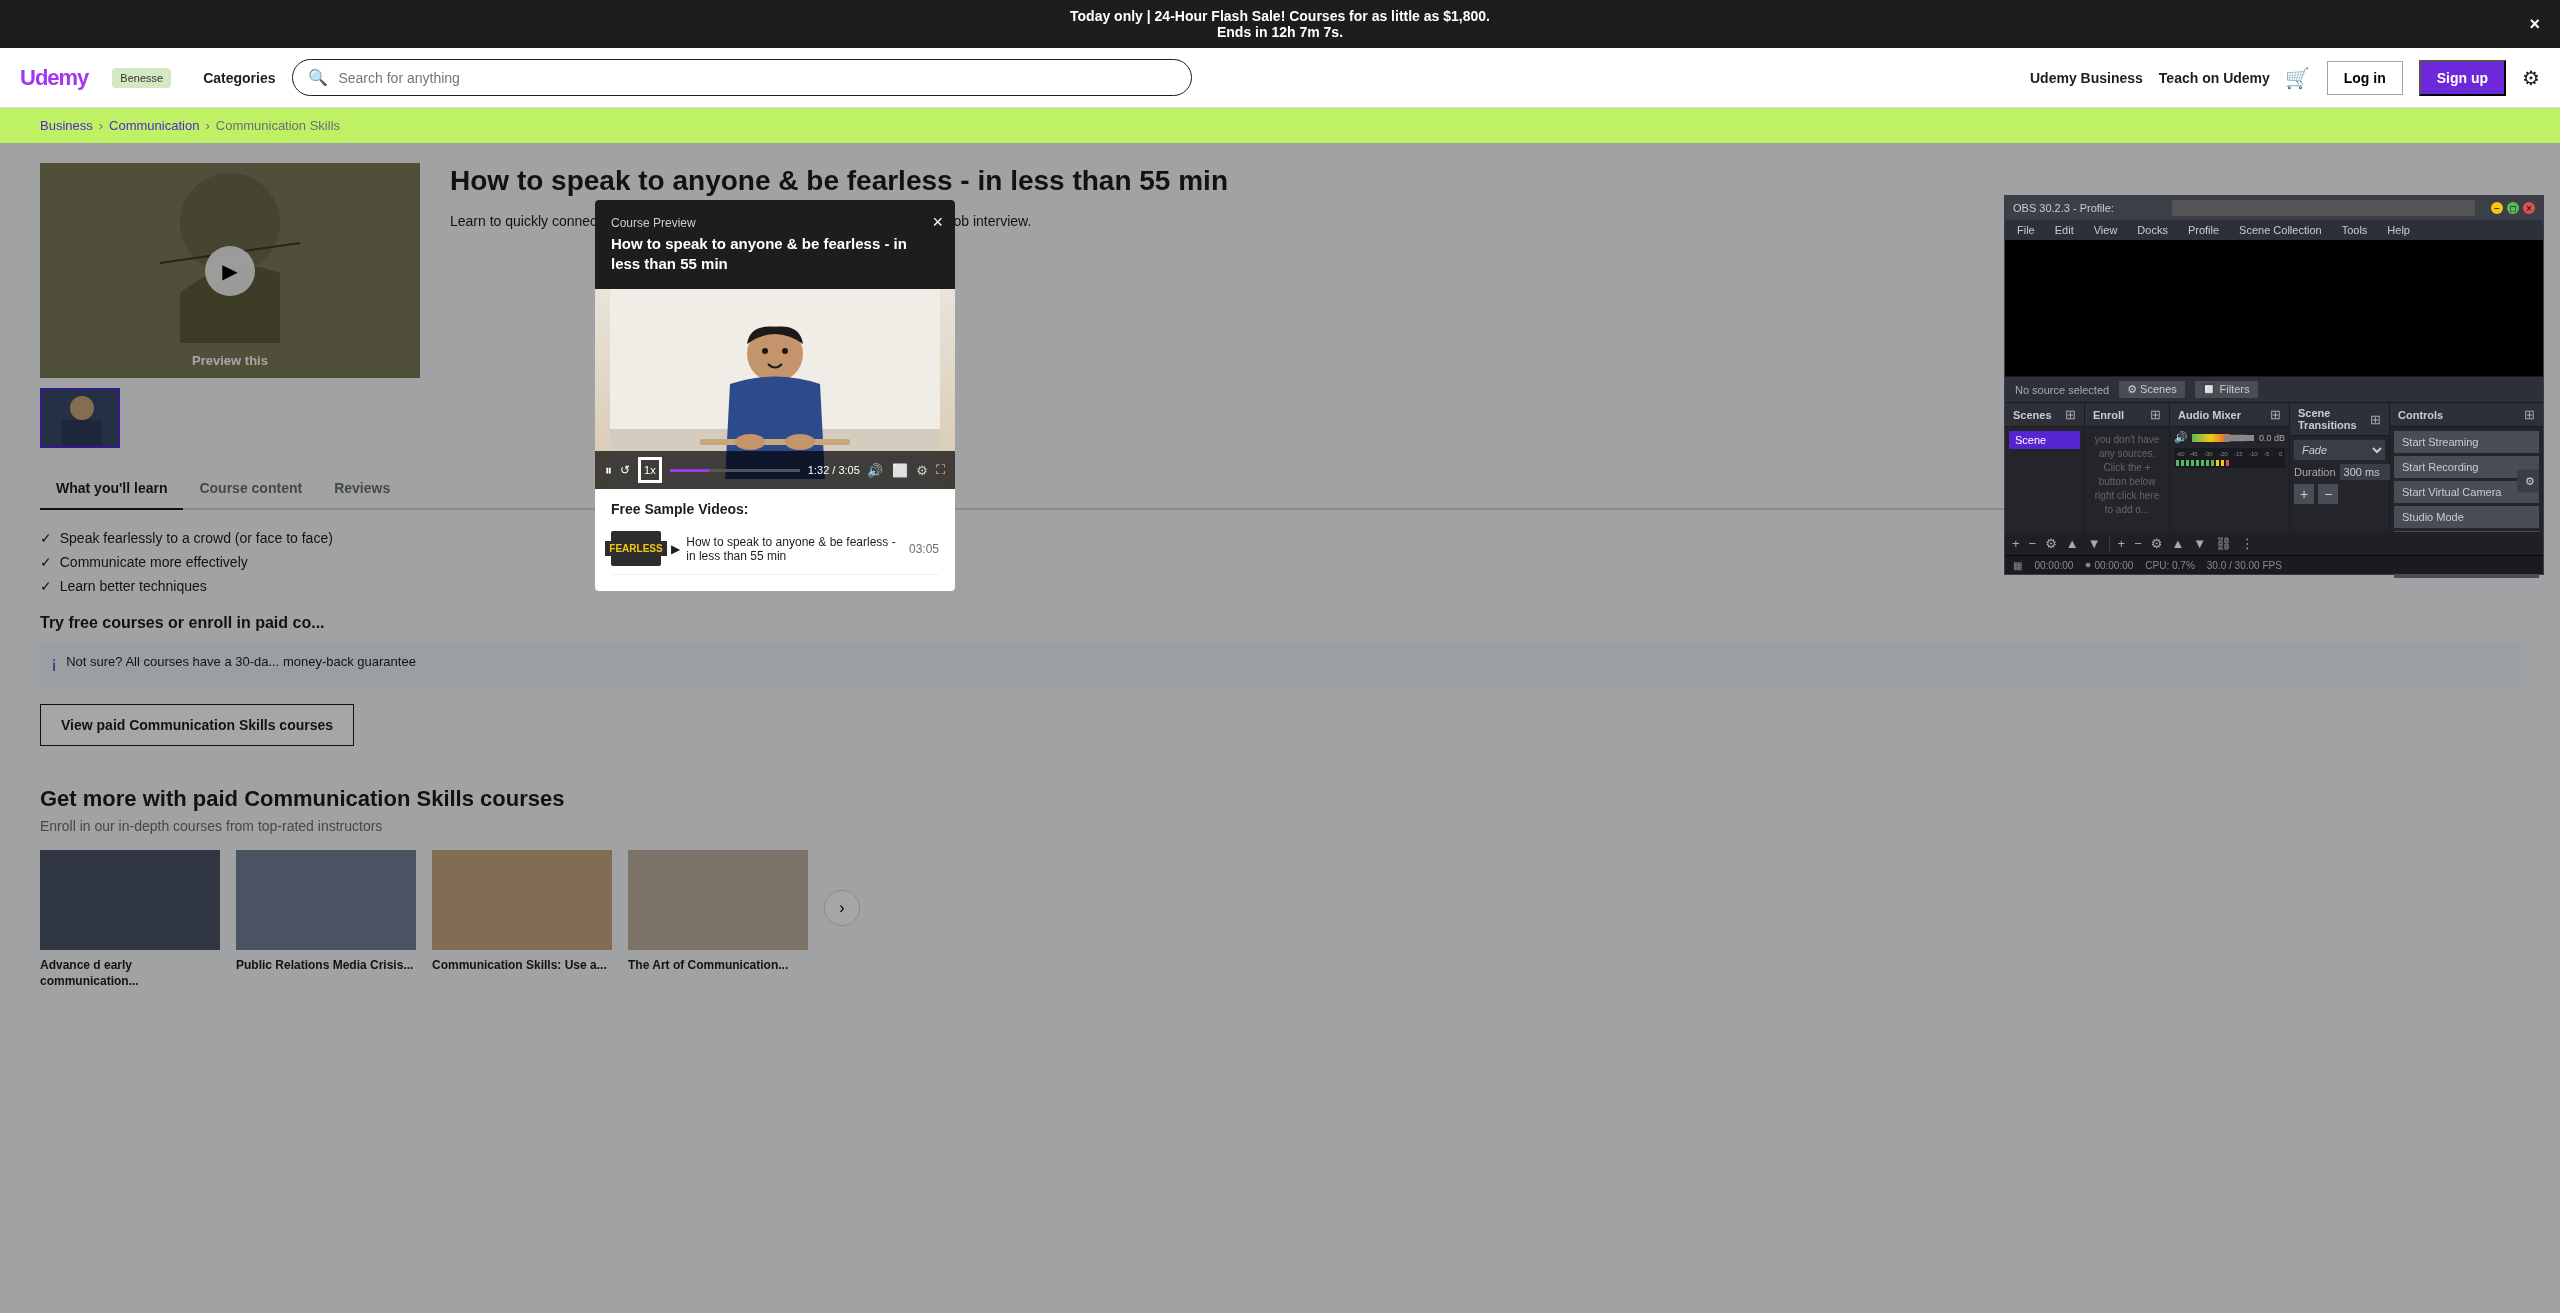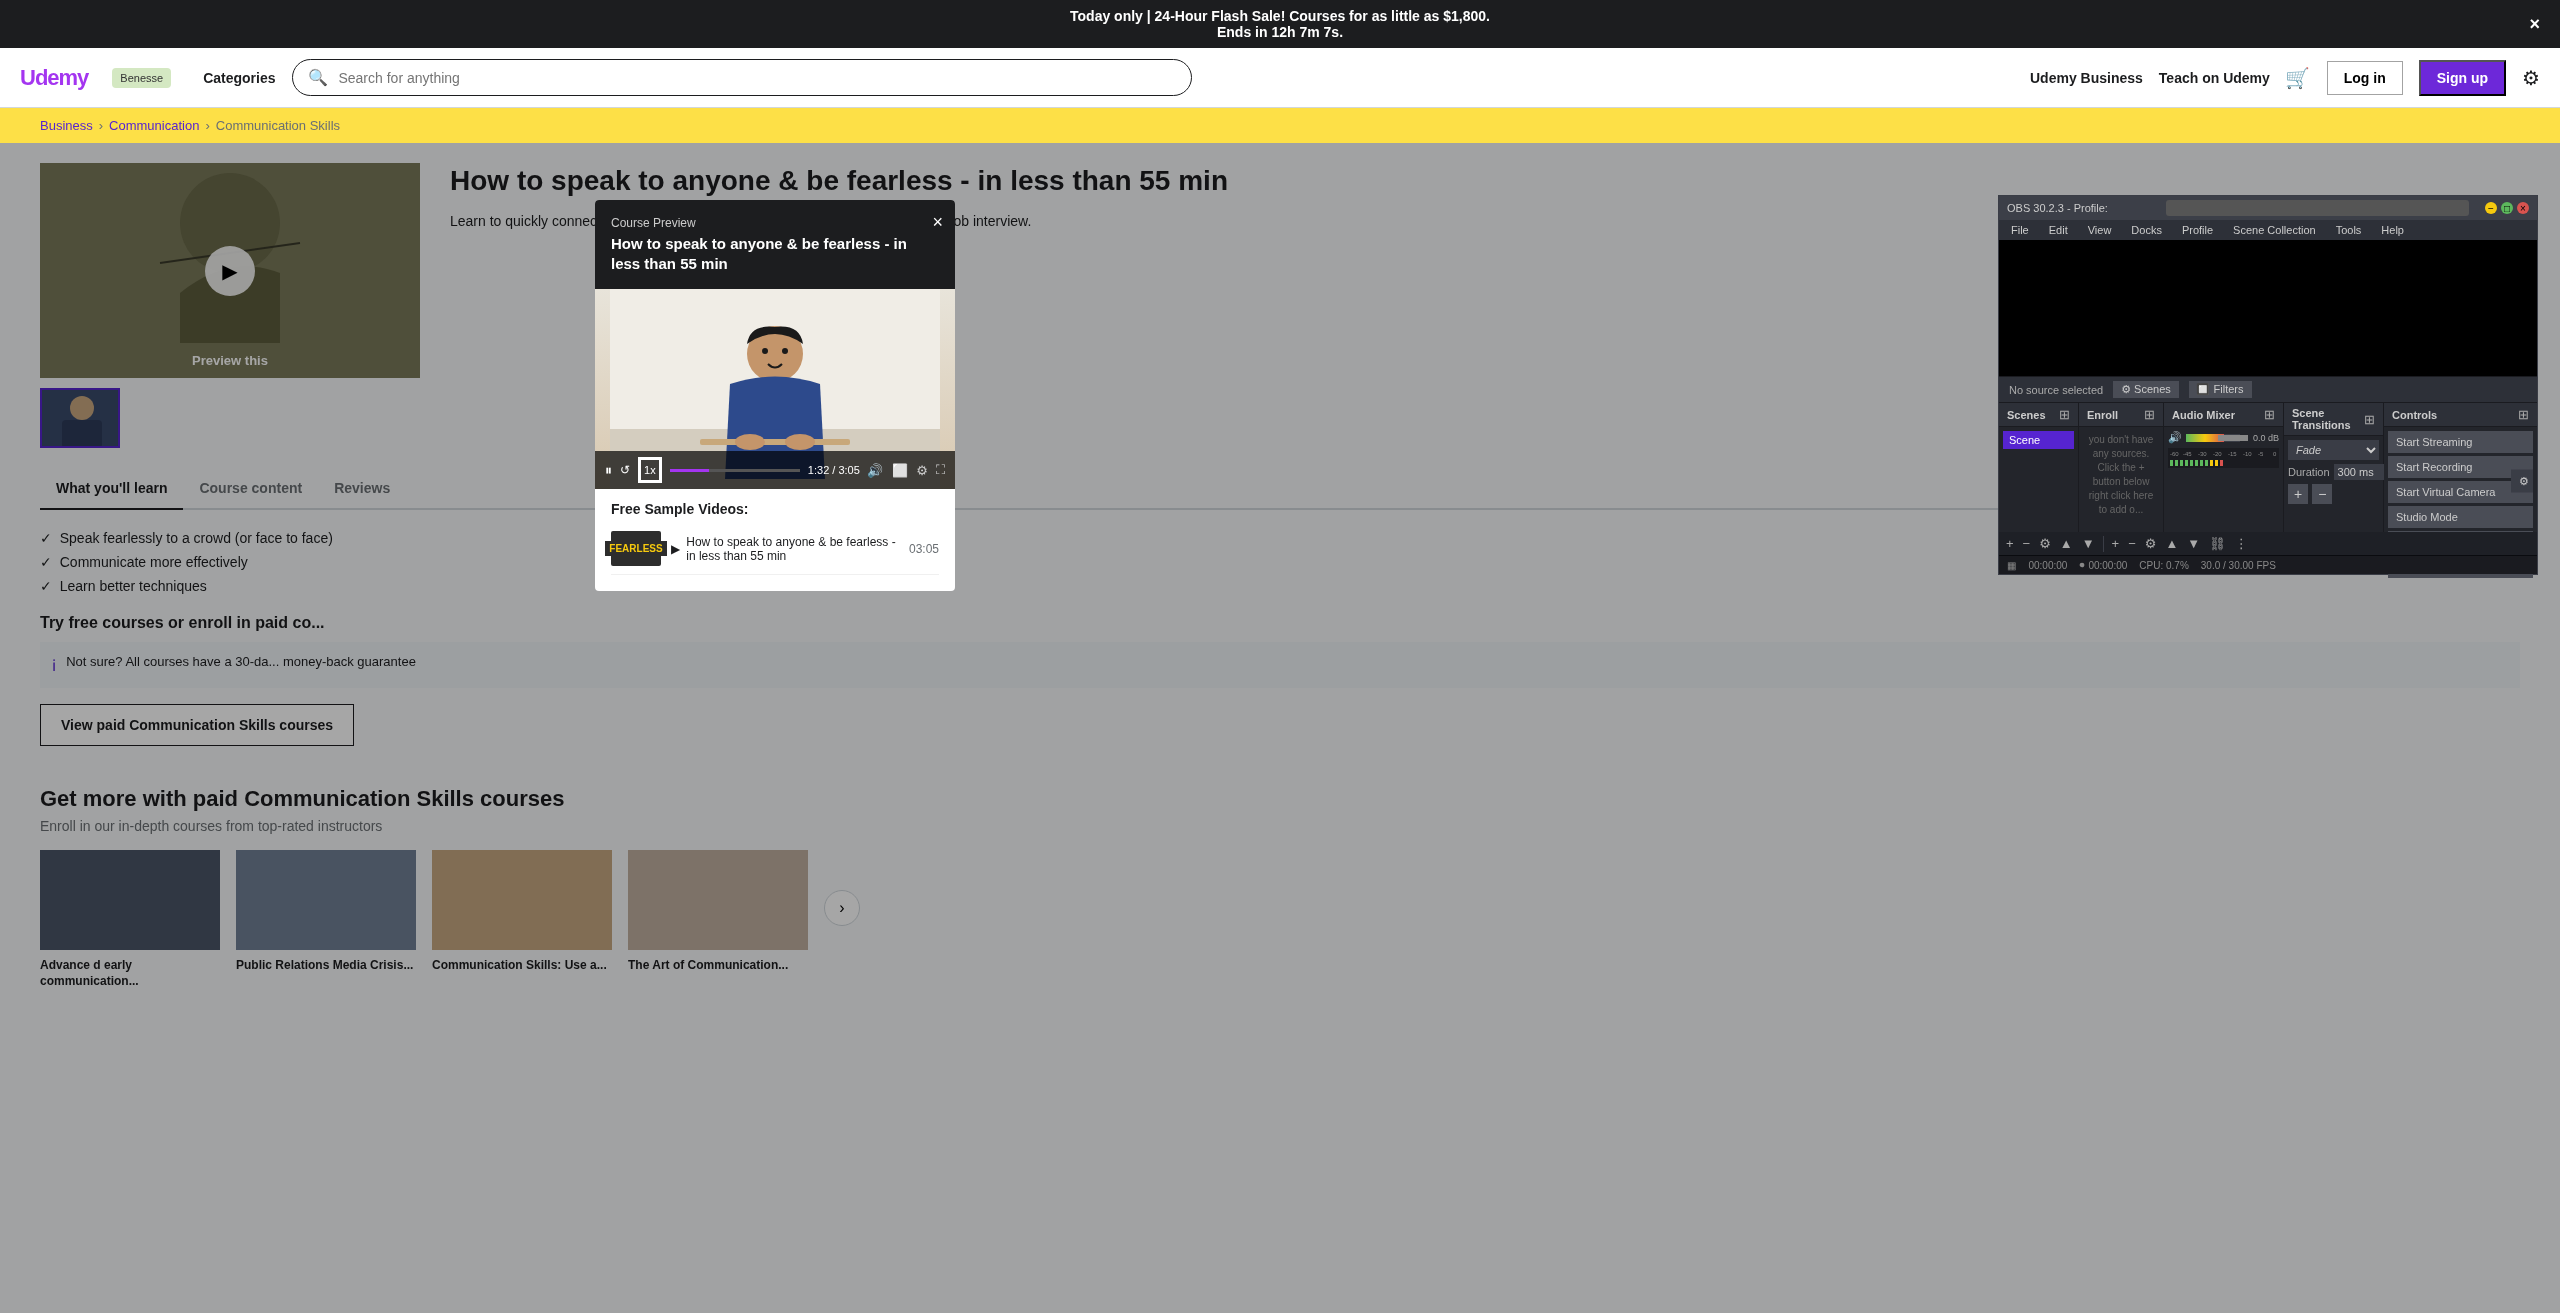--- a/index.html
+++ b/index.html
@@ -103,21 +103,21 @@
       color: #fff;
       padding: 8px 16px;
       font-size: 14px;
       font-weight: 700;
       cursor: pointer;
     }
     .settings-icon { font-size: 20px; cursor: pointer; color: #1c1d1f; }
 
     
     .breadcrumb {
-      background: #fde047;
+      background: #bef264;
       padding: 10px 40px;
       font-size: 13px;
       display: flex;
       align-items: center;
       gap: 6px;
       color: #5624d0;
     }
     .breadcrumb span { color: #6a6f73; }
     .breadcrumb a { color: #5624d0; cursor: pointer; }
     .bc-sep { color: #6a6f73; }
@@ -422,21 +422,21 @@
     }
     .mvl-duration {
       font-size: 12px;
       color: #6a6f73;
     }
 
     
     .obs-window {
       position: absolute;
       top: 195px;
-      right: 22px;
+      right: 16px;
       width: 540px;
       height: 380px;
       background: #84cc16;
       border: 1px solid #3a3d46;
       z-index: 200;
       display: flex;
       flex-direction: column;
     }
     .obs-titlebar {
       background: #3c3f48;

